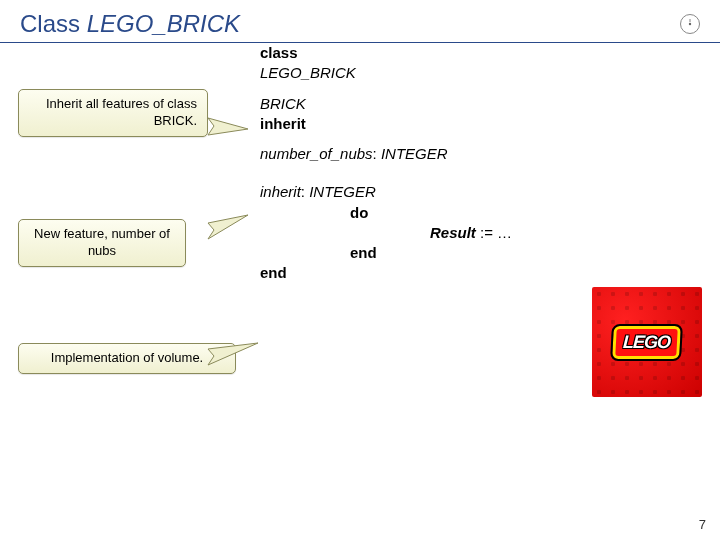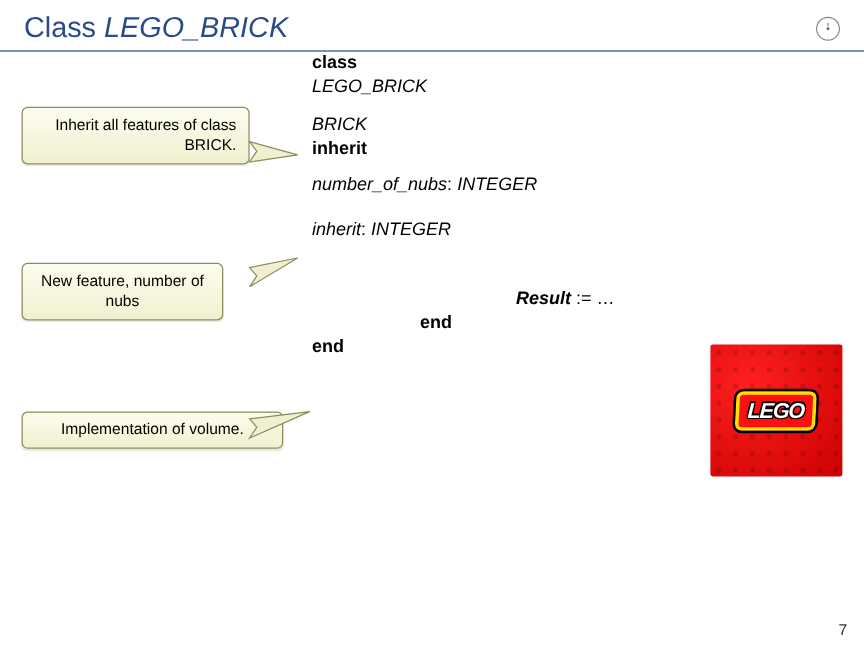--- a/index.html
+++ b/index.html
@@ -53,21 +53,21 @@
     top: 0px;
     font-family: "Trebuchet MS", Verdana, sans-serif;
     font-size: 15px;
     line-height: 1.35;
     color: #000;
   }
   .code .kw { font-weight: bold; }
   .code .bi { font-weight: bold; font-style: italic; }
   .code .it { font-style: italic; }
   .code .indent1 { padding-left: 90px; }
-  .code .indent2 { padding-left: 170px; margin-top: 36px; }
+  .code .indent2 { padding-left: 170px; }
   .lego {
     position: absolute;
     right: 18px;
     top: 244px;
     width: 110px;
     height: 110px;
     background: radial-gradient(circle at 30% 30%, #ff2020, #cc0000);
     border-radius: 2px;
     display: flex;
     align-items: center;
@@ -148,20 +148,21 @@
     <div><span class="it">BRICK</span></div>
     <div><span class="kw">inherit</span></div>
     <div style="height:10px"></div>
     <div>
       <span class="it">number_of_nubs</span><span>: </span><span class="it">INTEGER</span>
     </div>
     <div style="height:18px"></div>
     <div>
       <span class="it">inherit</span><span>: </span><span class="it">INTEGER</span>
     </div>
+    <div class="indent1"><span class="kw">do</span></div>
     <div class="indent2">
       <span class="bi">Result</span><span> := …</span>
     </div>
     <div class="indent1"><span class="kw">end</span></div>
     <div><span class="kw">end</span></div>
   </div>
 
   <div class="lego">
     <div class="lego-dots"></div>
     <div class="lego-word">LEGO</div>

